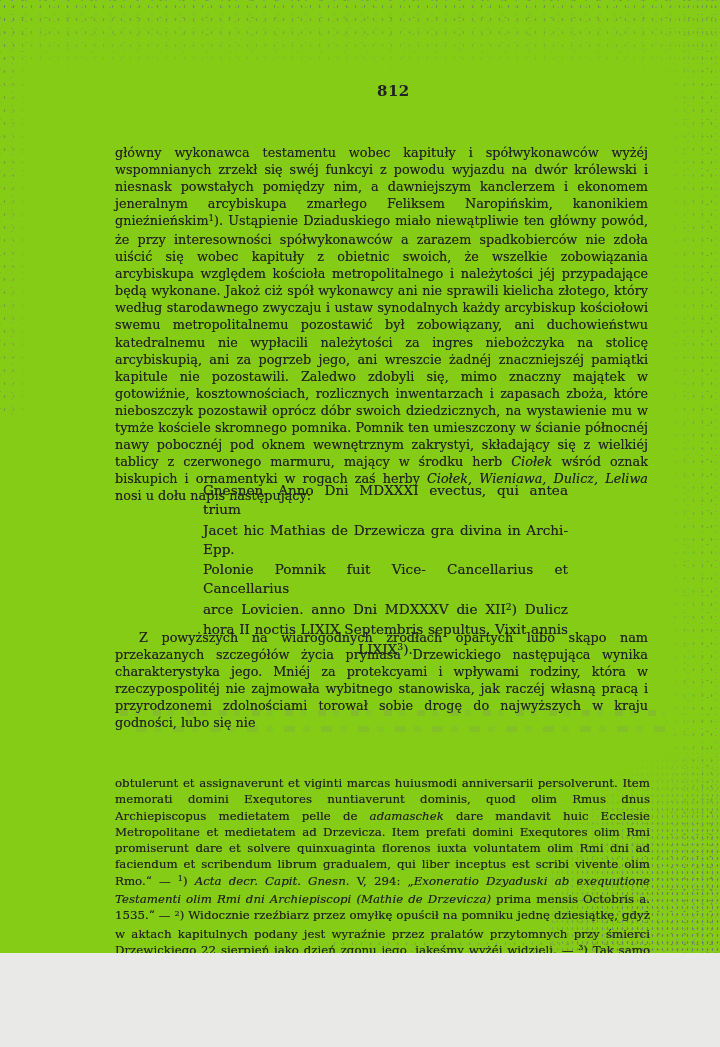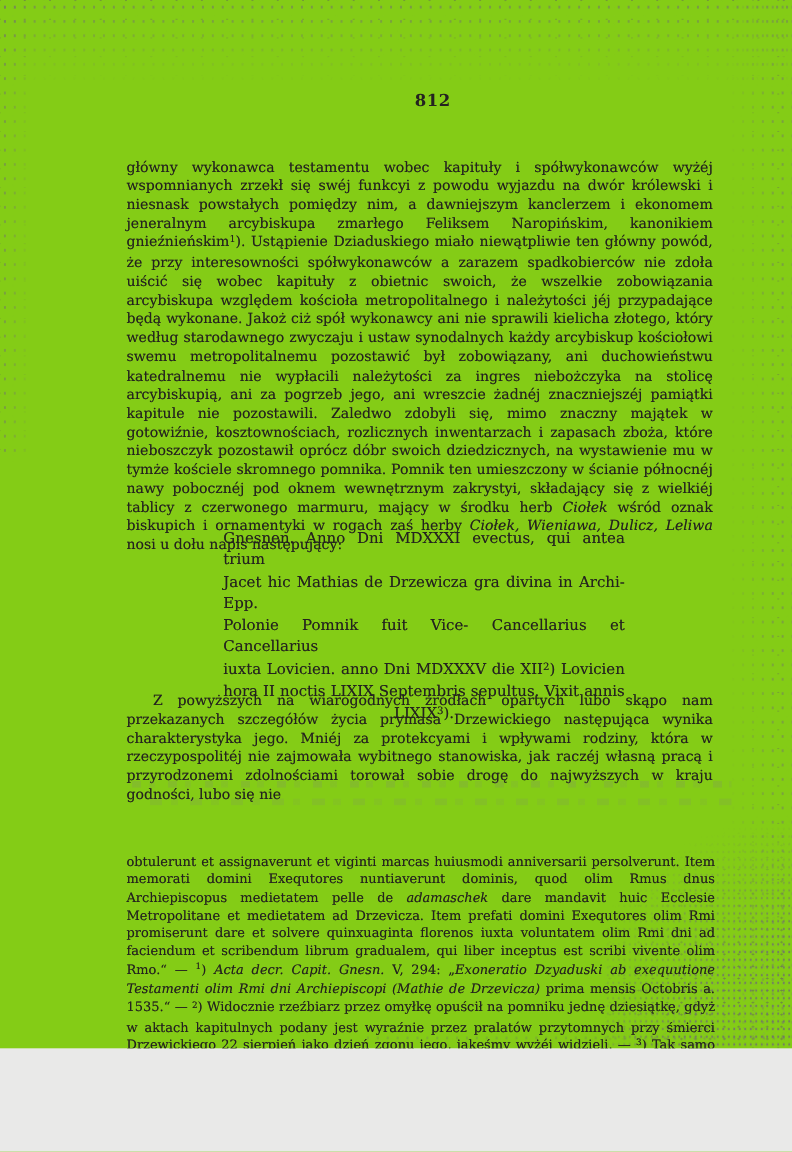--- a/index.html
+++ b/index.html
@@ -113,21 +113,21 @@
   <div class="speckle noise-bottom"></div>
 
   <div class="page-number">812</div>
 
   <p class="para para1 block"><span>główny wykonawca testamentu wobec kapituły i spółwykonawców wyżéj wspomnianych zrzekł się swéj funkcyi z powodu wyjazdu na dwór królewski i niesnask powstałych pomiędzy nim, a dawniejszym kanclerzem i ekonomem jeneralnym arcybiskupa zmarłego Feliksem Naropińskim, kanonikiem gnieźnieńskim</span><span class="sup">1</span><span>). Ustąpienie Dziaduskiego miało niewątpliwie ten główny powód, że przy interesowności spółwykonawców a zarazem spadkobierców nie zdoła uiścić się wobec kapituły z obietnic swoich, że wszelkie zobowiązania arcybiskupa względem kościoła metropolitalnego i należytości jéj przypadające będą wykonane. Jakoż ciż spół wykonawcy ani nie sprawili kielicha złotego, który według starodawnego zwyczaju i ustaw synodalnych każdy arcybiskup kościołowi swemu metropolitalnemu pozostawić był zobowiązany, ani duchowieństwu katedralnemu nie wypłacili należytości za ingres niebożczyka na stolicę arcybiskupią, ani za pogrzeb jego, ani wreszcie żadnéj znaczniejszéj pamiątki kapitule nie pozostawili. Zaledwo zdobyli się, mimo znaczny majątek w gotowiźnie, kosztownościach, rozlicznych inwentarzach i zapasach zboża, które nieboszczyk pozostawił oprócz dóbr swoich dziedzicznych, na wystawienie mu w tymże kościele skromnego pomnika. Pomnik ten umieszczony w ścianie północnéj nawy pobocznéj pod oknem wewnętrznym zakrystyi, składający się z wielkiéj tablicy z czerwonego marmuru, mający w środku herb </span><span class="it">Ciołek</span><span> wśród oznak biskupich i ornamentyki w rogach zaś herby </span><span class="it">Ciołek, Wieniawa, Dulicz, Leliwa</span><span> nosi u dołu napis następujący:</span></p>
 
   <div class="inscription">
     <div class="ins-line"><span>Gnesnen. Anno Dni MDXXXI evectus, qui antea trium</span><span class="sup"></span><span></span></div>
     <div class="ins-line"><span>Jacet hic Mathias de Drzewicza gra divina in Archi- Epp.</span><span class="sup"></span><span></span></div>
     <div class="ins-line"><span>Polonie Pomnik fuit Vice- Cancellarius et Cancellarius</span><span class="sup"></span><span></span></div>
-    <div class="ins-line"><span>iuxta Lovicien. anno Dni MDXXXV die XII</span><span class="sup">2</span><span>) Lovicien</span></div>
+    <div class="ins-line"><span>arce Lovicien. anno Dni MDXXXV die XII</span><span class="sup">2</span><span>) Dulicz</span></div>
     <div class="ins-line"><span>hora II noctis LIXIX Septembris sepultus. Vixit annis</span><span class="sup"></span><span></span></div>
     <div class="ins-line center"><span>LIXIX</span><span class="sup">3</span><span>).</span></div>
   </div>
 
   <p class="para para2 block">Z powyższych na wiarogodnych źródłach opartych lubo skąpo nam przekazanych szczegółów życia prymasa Drzewickiego następująca wynika charakterystyka jego. Mniéj za protekcyami i wpływami rodziny, która w rzeczypospolitéj nie zajmowała wybitnego stanowiska, jak raczéj własną pracą i przyrodzonemi zdolnościami torował sobie drogę do najwyższych w kraju godności, lubo się nie</p>
 
   <div class="ghost-band"></div>
 
   <div class="block footnotes-block">
     <p class="para"><span>obtulerunt et assignaverunt et viginti marcas huiusmodi anniversarii persolverunt. Item memorati domini Exequtores nuntiaverunt dominis, quod olim Rmus dnus Archiepiscopus medietatem pelle de </span><span class="it">adamaschek</span><span> dare mandavit huic Ecclesie Metropolitane et medietatem ad Drzevicza. Item prefati domini Exequtores olim Rmi promiserunt dare et solvere quinxuaginta florenos iuxta voluntatem olim Rmi dni ad faciendum et scribendum librum gradualem, qui liber inceptus est scribi vivente olim Rmo.“ — </span><span class="sup">1</span><span>) </span><span class="it">Acta decr. Capit. Gnesn.</span><span> V, 294: „</span><span class="it">Exoneratio Dzyaduski ab exequutione Testamenti olim Rmi dni Archiepiscopi (Mathie de Drzevicza)</span><span> prima mensis Octobris a. 1535.“ — </span><span class="sup">2</span><span>) Widocznie rzeźbiarz przez omyłkę opuścił na pomniku jednę dziesiątkę, gdyż w aktach kapitulnych podany jest wyraźnie przez pralatów przytomnych przy śmierci Drzewickiego 22 sierpień jako dzień zgonu jego, jakeśmy wyżéj widzieli. — </span><span class="sup">3</span><span>) Tak samo rzeźbiarz przez omyłkę położył pierwszą liczbę IX zamiast X.</span></p>

